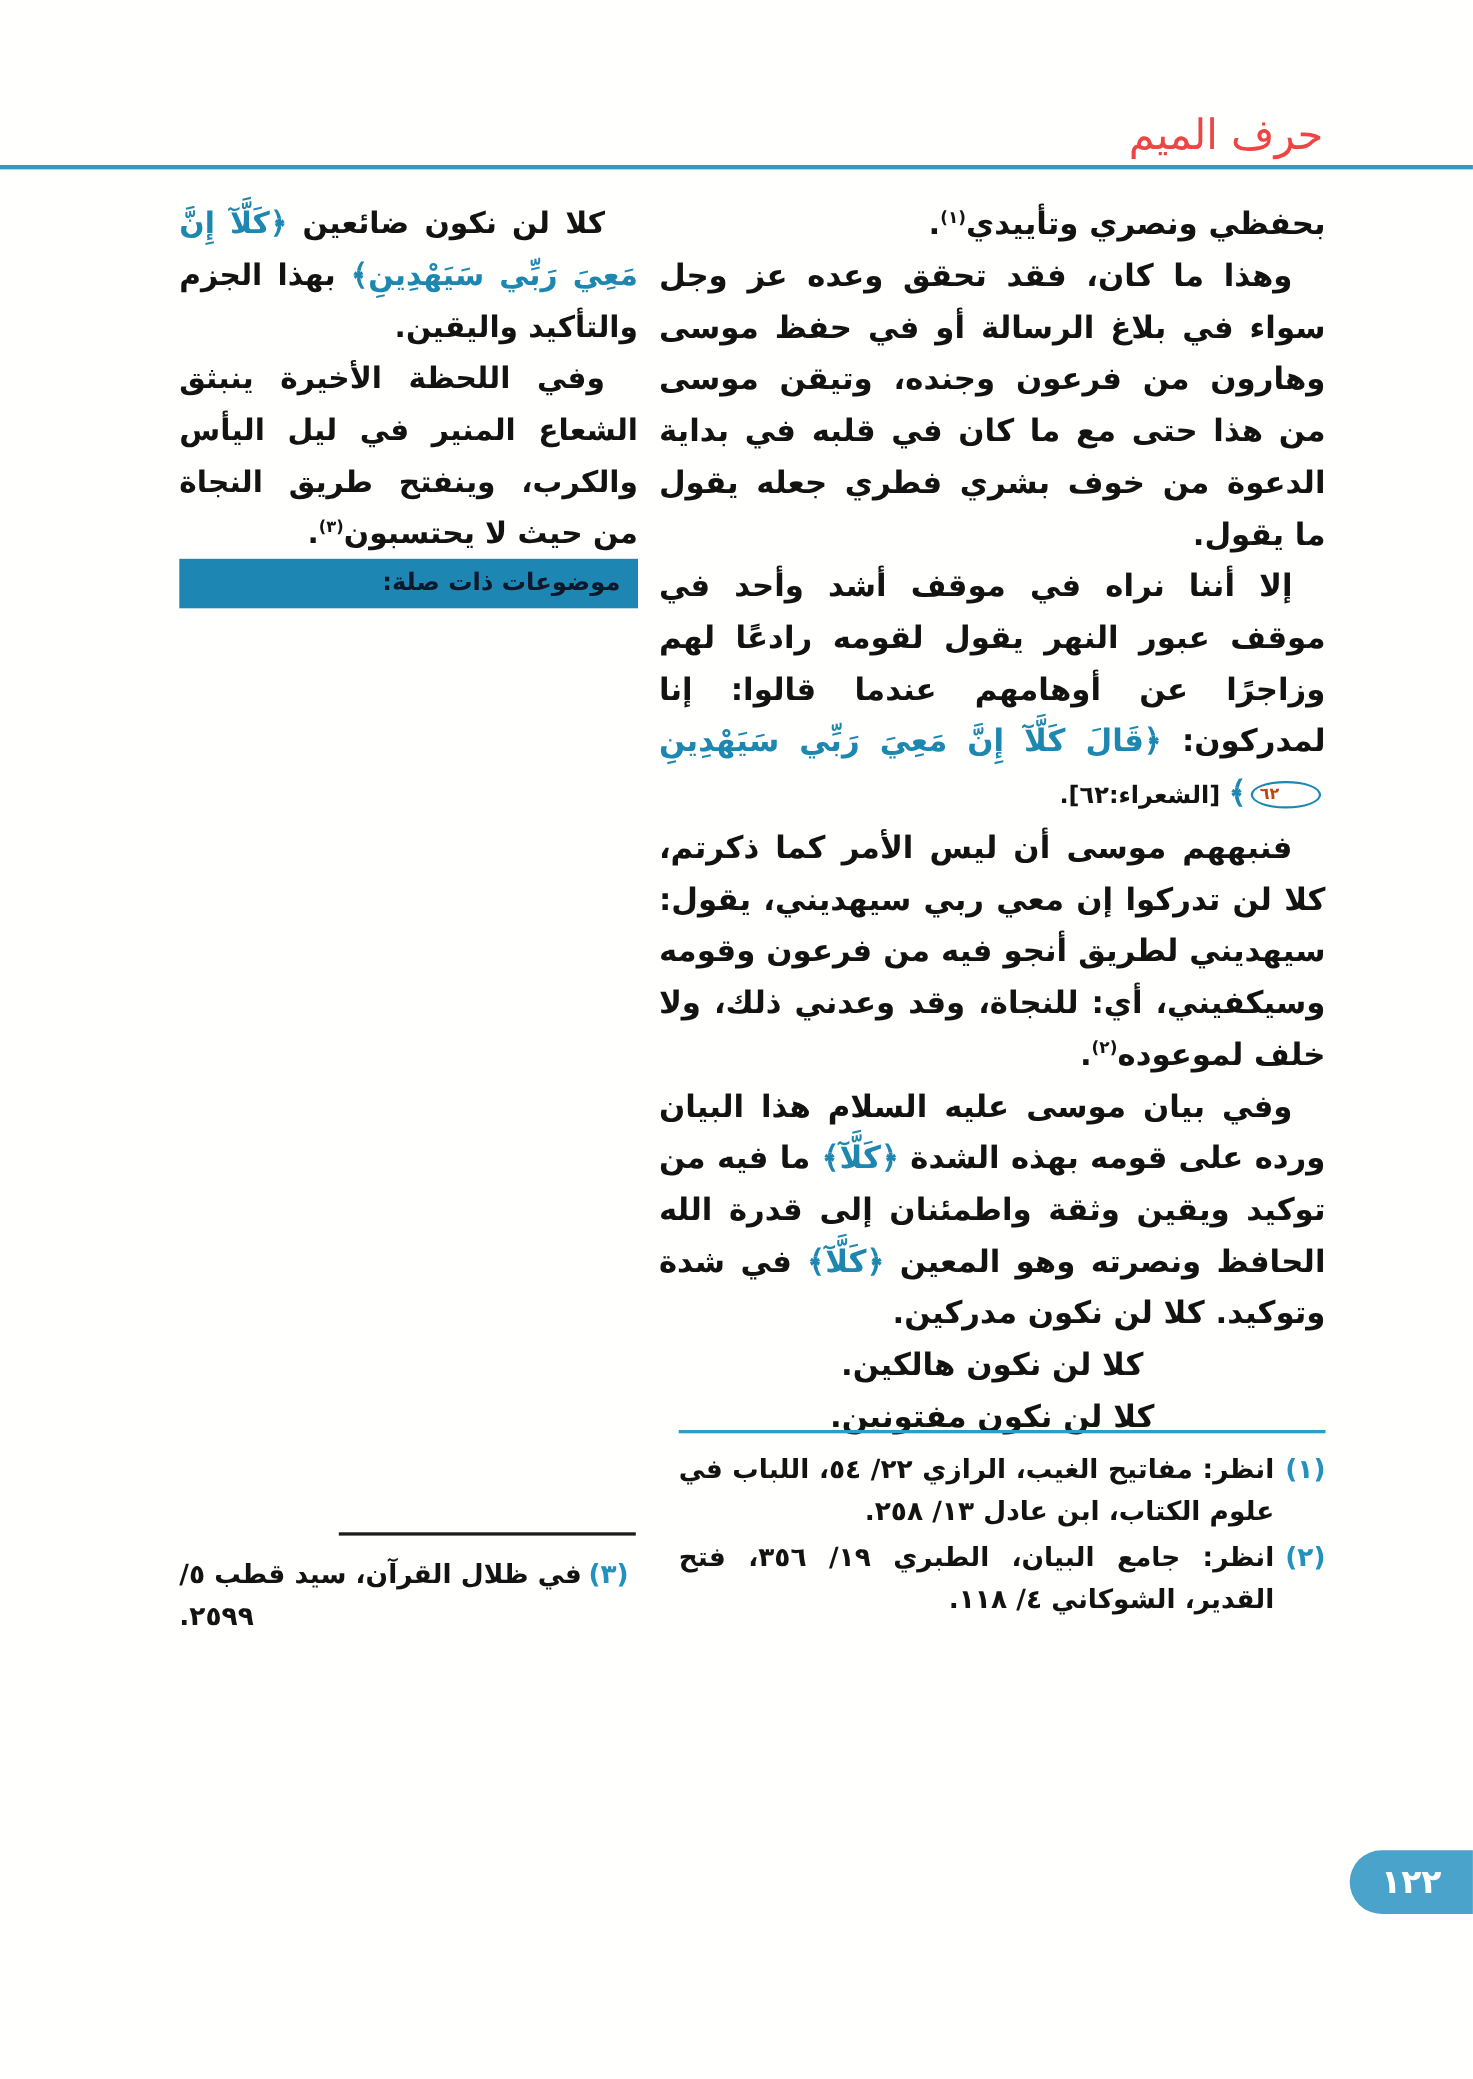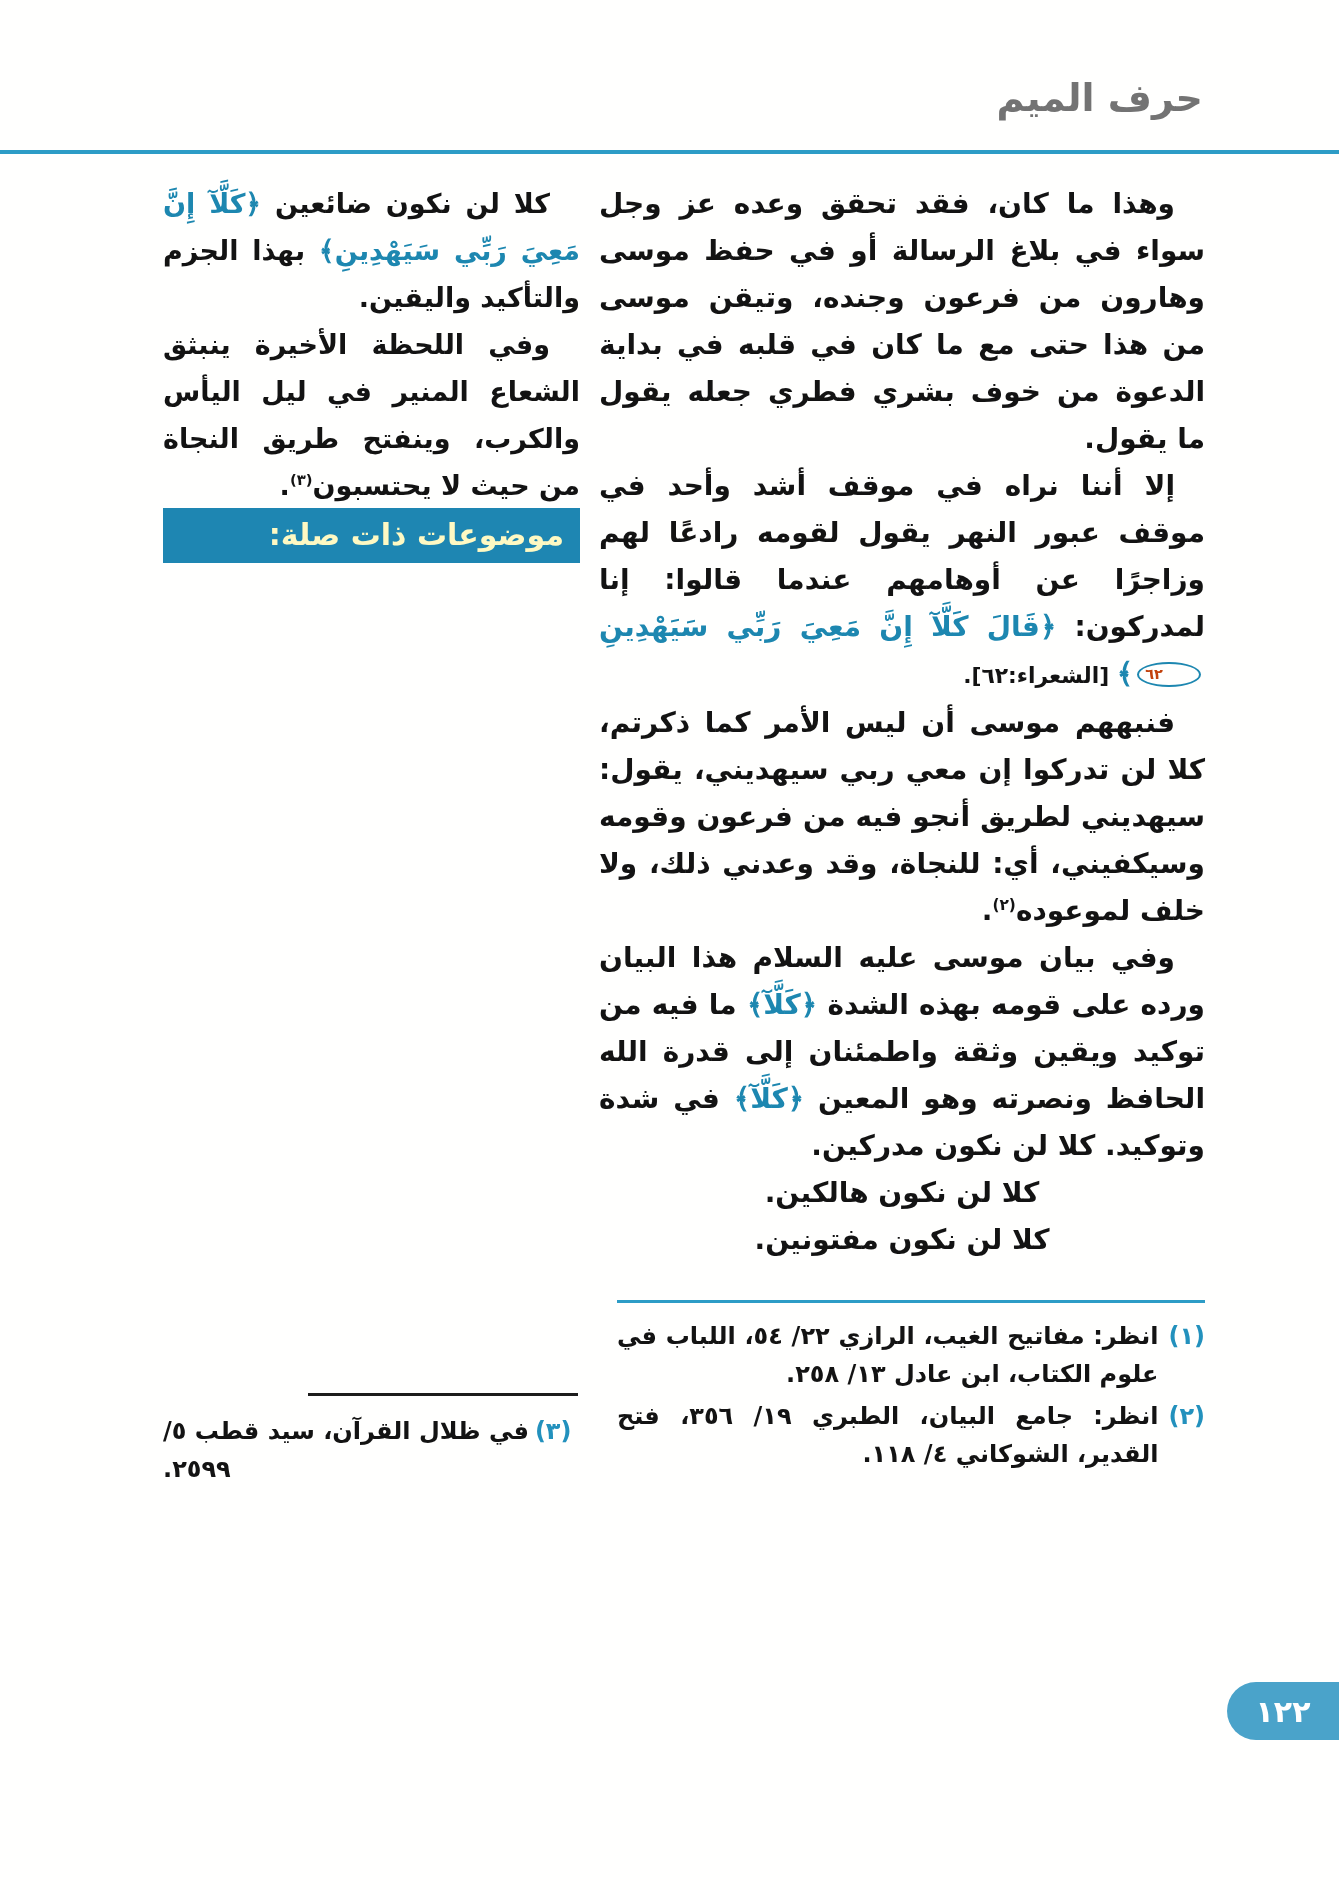--- a/index.html
+++ b/index.html
@@ -12,25 +12,25 @@
     background: #fffffe;
     overflow: hidden;
     direction: rtl;
     font-family: "DejaVu Sans", sans-serif;
     color: #131313;
   }
 
   
   .chapter-title {
     position: absolute;
-    top: 76px;
+    top: 100px;
     right: 136px;
     font-size: 38px;
-    font-weight: bold;
-    color: #737373;
+    font-weight: normal;
+    color: #ef4444;
     letter-spacing: 1px;
   }
   .header-rule {
     position: absolute;
     top: 150px;
     left: 0;
     width: 100%;
     height: 4px;
     background: #2d9cc6;
   }
@@ -86,22 +86,22 @@
 
   
   .related-box {
     position: absolute;
     top: 508px;
     left: 163px;
     width: 417px;
   }
   .related-title {
     background: #1e86b2;
-    color: #fef9c3;
-    font-size: 30px;
+    color: #0f172a;
+    font-size: 22px;
     font-weight: bold;
     padding: 9px 16px 11px;
   }
   .related-topics {
     background: #cfe5f0;
     color: #16303e;
     font-size: 26px;
     font-weight: bold;
     text-align: right;
     padding: 9px 16px 12px;
@@ -198,20 +198,21 @@
 </head>
 <body>
 
 <div class="page">
 
   <div class="chapter-title">حرف الميم</div>
 
   <div class="header-rule"></div>
 
   <div class="main-col">
+      <p class="para no-indent"><span class="seg-n">بحفظي ونصري وتأييدي</span><span class="seg-fn">(١)</span><span class="seg-n">.</span></p>
       <p class="para"><span class="seg-n">وهذا ما كان، فقد تحقق وعده عز وجل سواء في بلاغ الرسالة أو في حفظ موسى وهارون من فرعون وجنده، وتيقن موسى من هذا حتى مع ما كان في قلبه في بداية الدعوة من خوف بشري فطري جعله يقول ما يقول.</span></p>
       <p class="para"><span class="seg-n">إلا أننا نراه في موقف أشد وأحد في موقف عبور النهر يقول لقومه رادعًا لهم وزاجرًا عن أوهامهم عندما قالوا: إنا لمدركون: </span><span class="seg-q">﴿قَالَ كَلَّآ إِنَّ مَعِيَ رَبِّي سَيَهْدِينِ </span><span class="seg-ay">٦٢</span><span class="seg-q">﴾</span><span class="seg-ref"> [الشعراء:٦٢].</span></p>
       <p class="para"><span class="seg-n">فنبههم موسى أن ليس الأمر كما ذكرتم، كلا لن تدركوا إن معي ربي سيهديني، يقول: سيهديني لطريق أنجو فيه من فرعون وقومه وسيكفيني، أي: للنجاة، وقد وعدني ذلك، ولا خلف لموعوده</span><span class="seg-fn">(٢)</span><span class="seg-n">.</span></p>
       <p class="para"><span class="seg-n">وفي بيان موسى عليه السلام هذا البيان ورده على قومه بهذه الشدة </span><span class="seg-q">﴿كَلَّآ﴾</span><span class="seg-n"> ما فيه من توكيد ويقين وثقة واطمئنان إلى قدرة الله الحافظ ونصرته وهو المعين </span><span class="seg-q">﴿كَلَّآ﴾</span><span class="seg-n"> في شدة وتوكيد. كلا لن نكون مدركين.</span></p>
       <p class="para align-center"><span class="seg-n">كلا لن نكون هالكين.</span></p>
       <p class="para align-center"><span class="seg-n">كلا لن نكون مفتونين.</span></p>
     </div>
 
   <div class="side-col">
       <p class="para"><span class="seg-n">كلا لن نكون ضائعين </span><span class="seg-q">﴿كَلَّآ إِنَّ مَعِيَ رَبِّي سَيَهْدِينِ﴾</span><span class="seg-n"> بهذا الجزم والتأكيد واليقين.</span></p>

